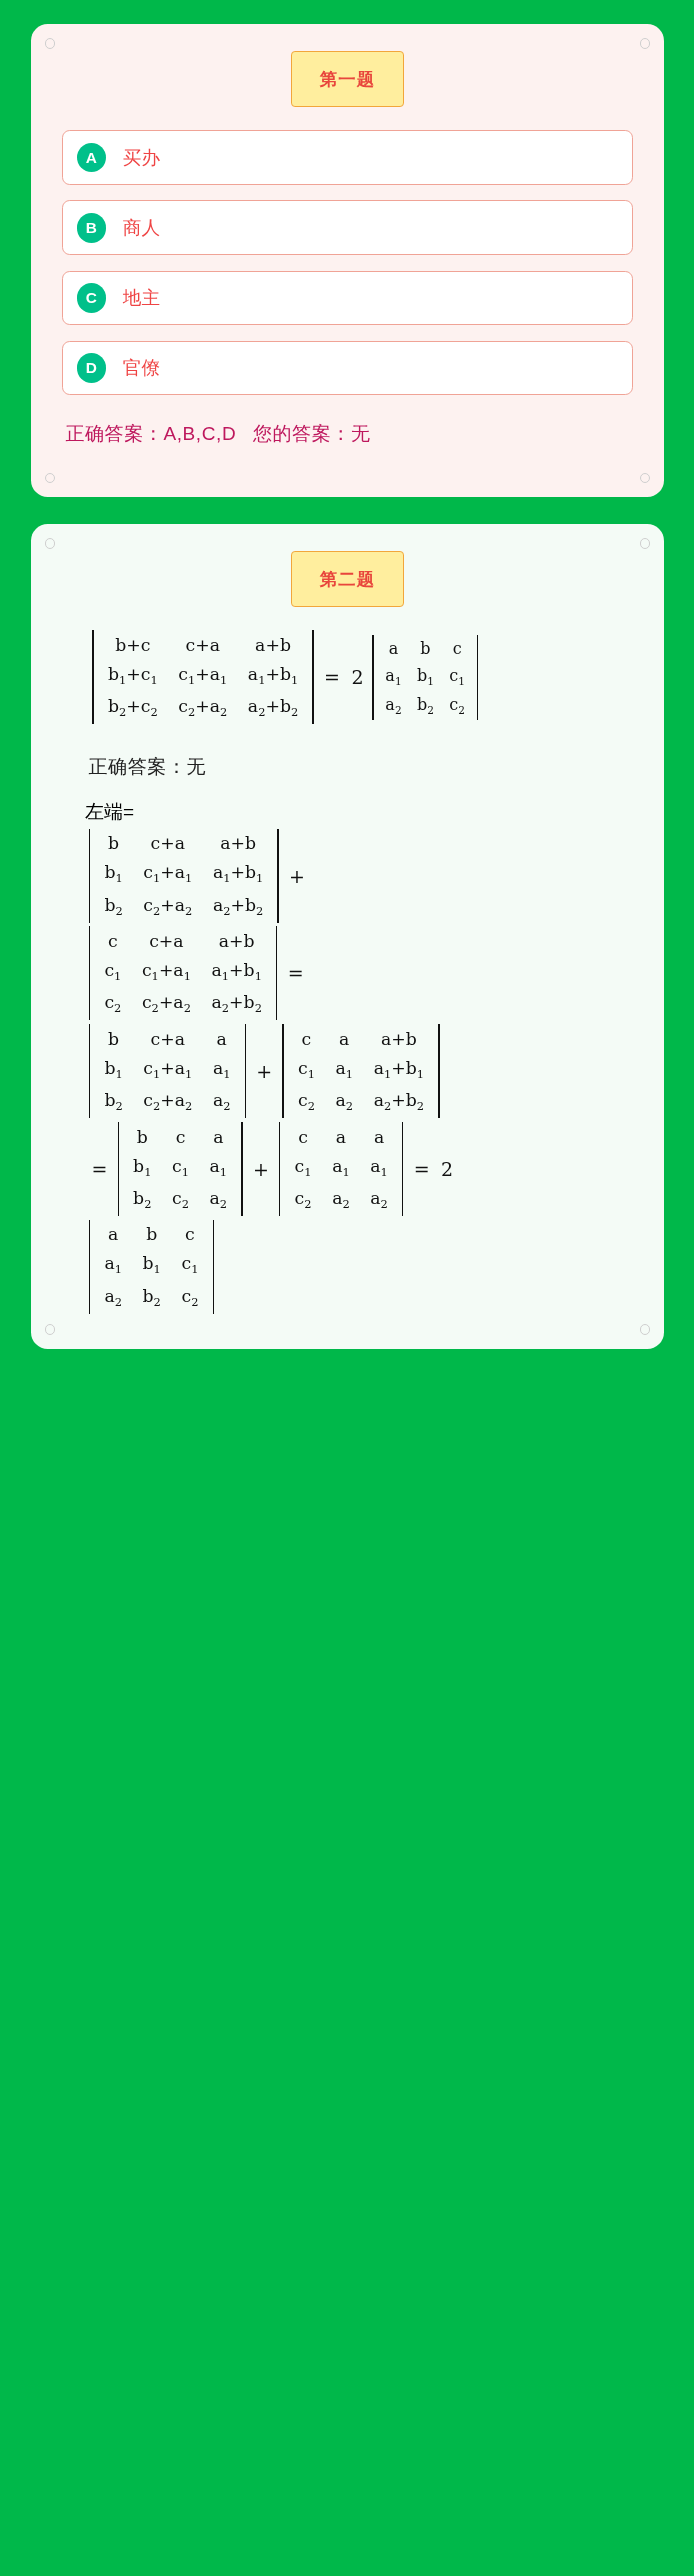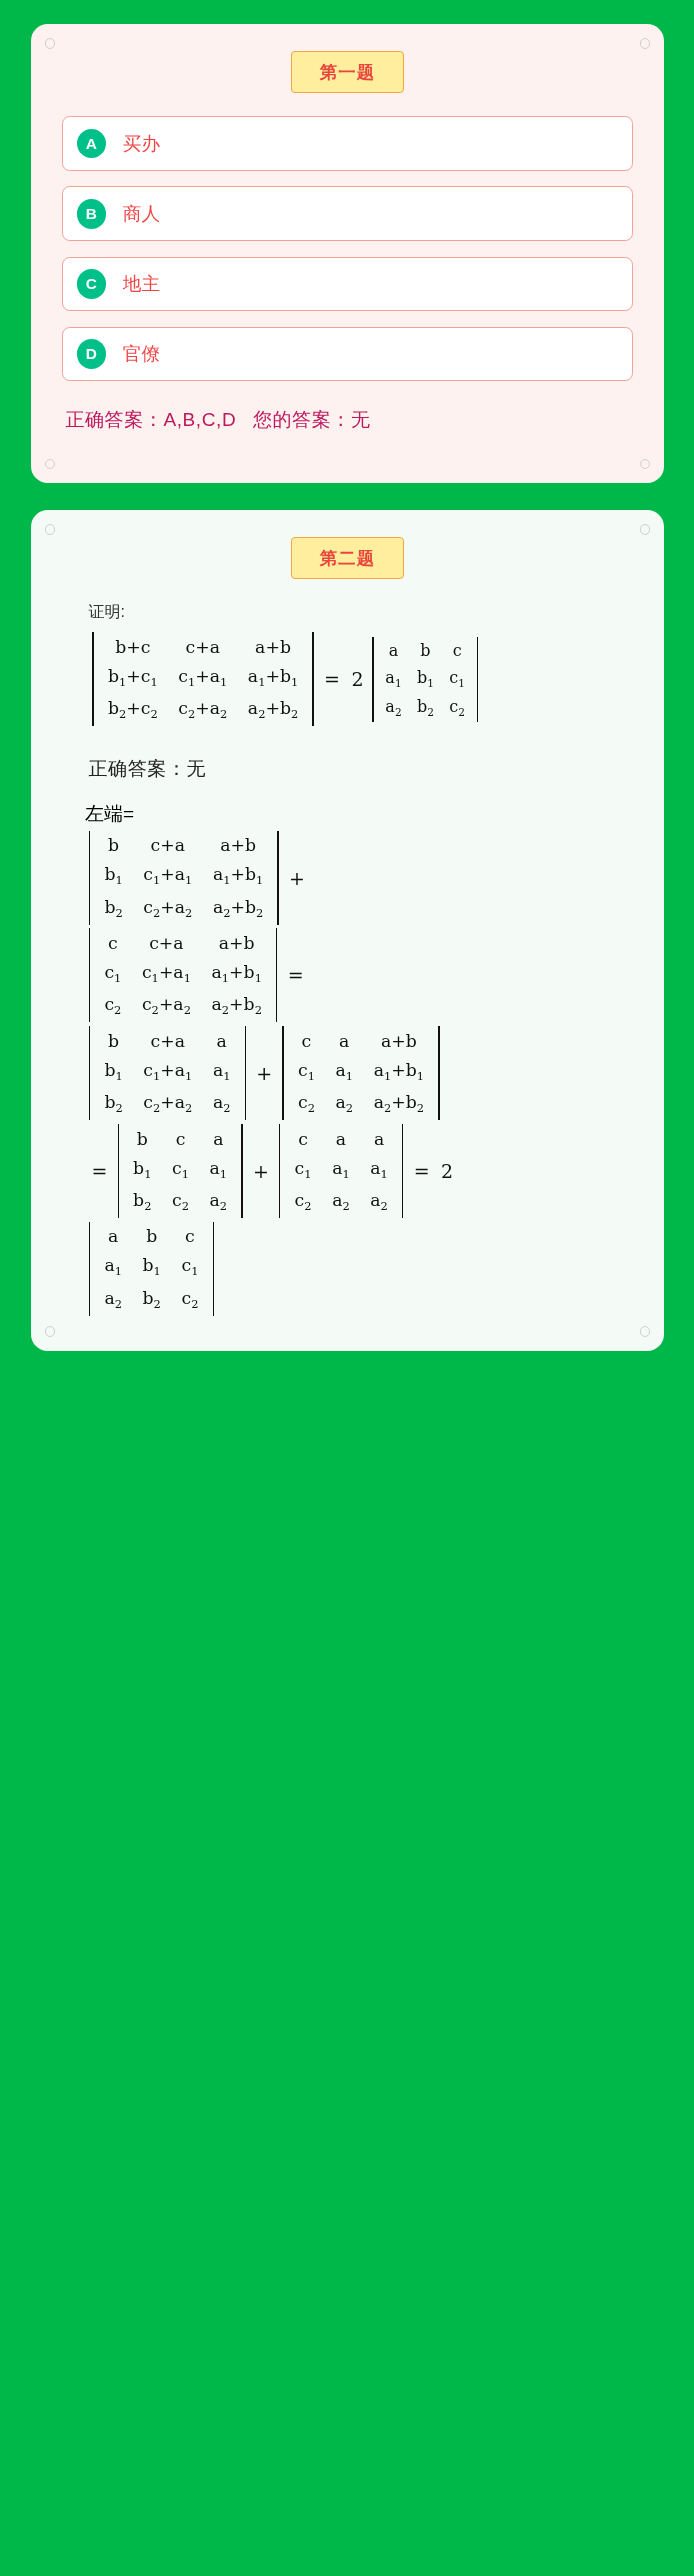--- a/index.html
+++ b/index.html
@@ -43,21 +43,21 @@
 
   .badge-wrap { text-align: center; margin-bottom: 23px; }
   .badge {
     display: inline-block;
     background: #ffee9e;
     border: 1.9px solid #f2a63b;
     color: #e8453c;
     font-size: 17.3px;
     font-weight: bold;
     letter-spacing: 1.3px;
-    padding: 8px 28px;
+    padding: 15px 28px;
     border-radius: 3.9px;
     font-family: Liberation Mono, monospace;
   }
 
   .question-text {
     font-size: 19px;
     line-height: 1.72;
     color: #222;
     letter-spacing: 0.3px;
     margin: 0 6.4px 23px 6.4px;
@@ -216,21 +216,20 @@
   <div class="card second">
     <span class="screw tl"></span>
     <span class="screw tr"></span>
     <span class="screw bl"></span>
     <span class="screw br"></span>
 
     <div class="badge-wrap">
       <span class="badge">第二题</span>
     </div>
 
-    <div class="proof-label">证明:</div>
 
     <div class="math-row center">
       <span class="det">
         <span class="bar"></span>
         <table>
           <tbody>
               <tr>
                 <td>b+c</td>
                 <td>c+a</td>
                 <td>a+b</td>

